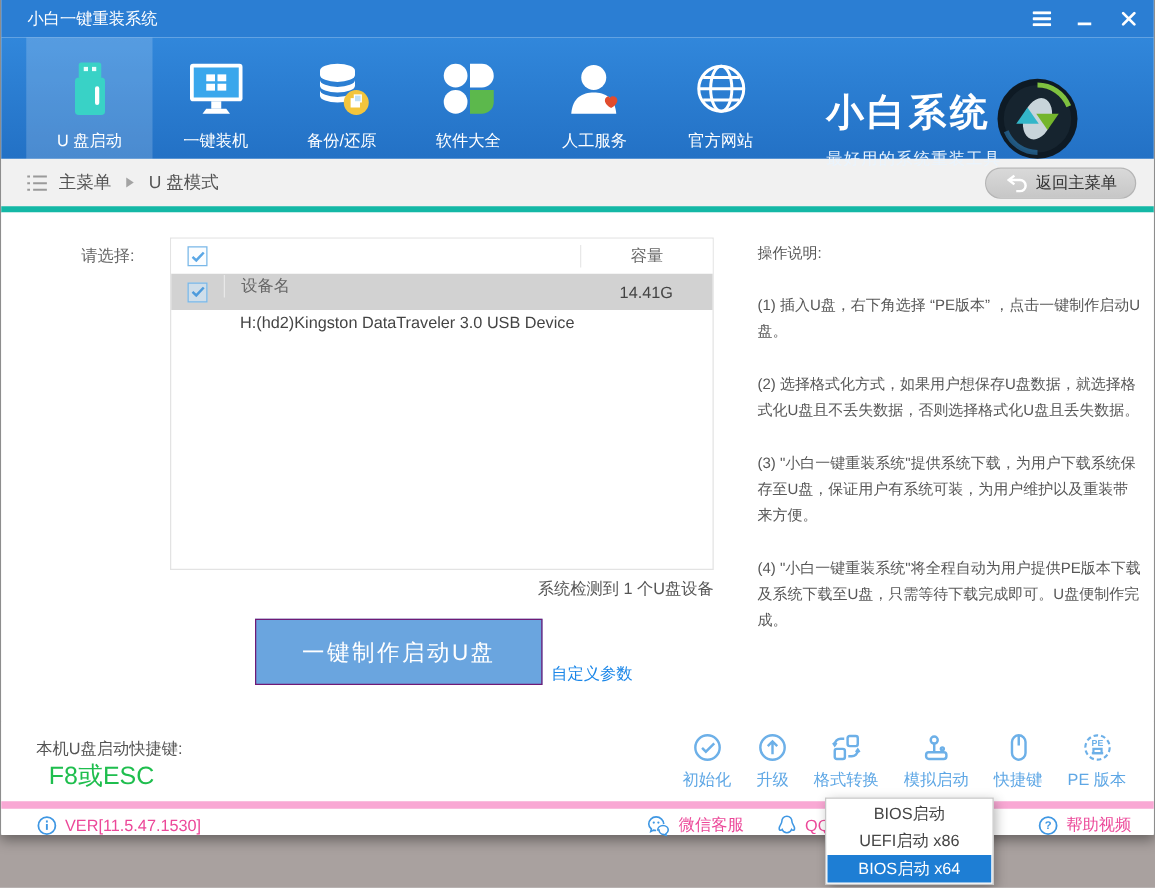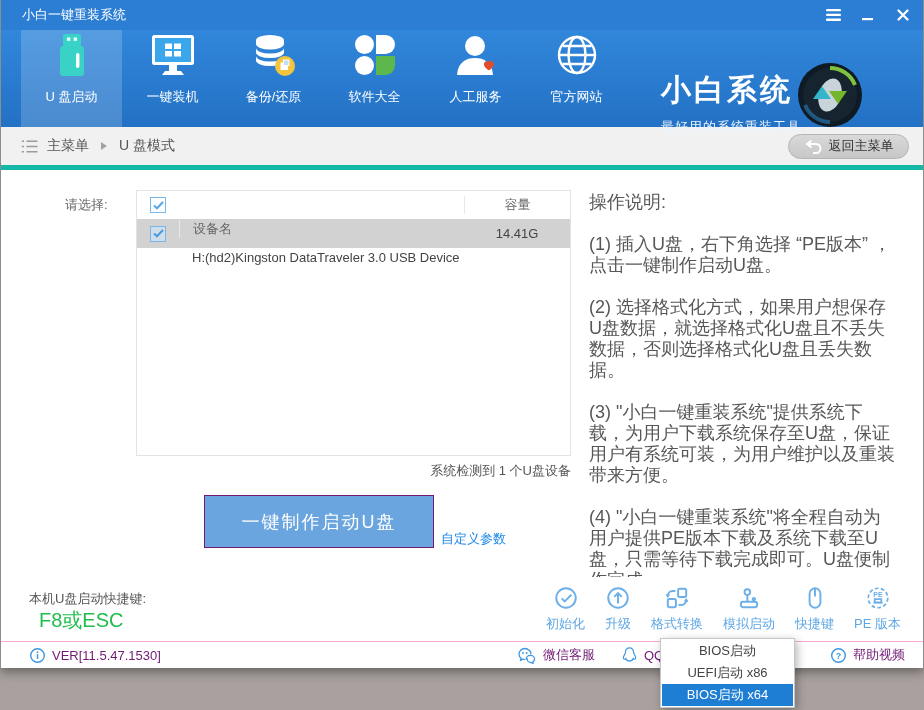--- a/index.html
+++ b/index.html
@@ -10,21 +10,21 @@
 
   
   .titlebar { height:30px; background:#2b7ed3; display:flex; align-items:center; padding:0 12px 0 21px; }
   .titlebar .title { color:#fff; font-size:13px; }
   .win-controls { margin-left:auto; display:flex; align-items:center; gap:19px; }
   .win-btn { display:flex; align-items:center; justify-content:center; width:16px; height:16px; cursor:pointer; }
 
   
   .navbar { height:97px; background:linear-gradient(180deg,#3187db 0%,#2371c5 100%);
             display:flex; padding-left:20px; position:relative; }
-  .nav-item { width:101px; display:flex; flex-direction:column; align-items:center; padding-top:0;
+  .nav-item { width:101px; display:flex; flex-direction:column; align-items:center; padding-top:16px;
               color:#fff; font-size:13px; cursor:pointer; }
   .nav-item.active { background:rgba(255,255,255,.18); }
   .nav-icon { height:50px; display:flex; align-items:center; justify-content:center; margin-bottom:8px; }
   .brand { position:absolute; left:660px; top:40px; color:#fff; }
   .brand-name { font-size:30px; font-weight:bold; letter-spacing:3px; }
   .brand-slogan { font-size:13px; margin-top:7px; letter-spacing:1px; color:#eaf4fd; }
   .brand-logo { position:absolute; left:796px; top:32px; width:66px; height:66px; }
 
   
   .breadcrumb { height:43px; background:#f1f1f1; border-bottom:5px solid #14b8a6;
@@ -51,36 +51,36 @@
   .t-row .c-cap { border-left:none; }
   .checkbox { width:16px; height:16px; border:1px solid #79b7e8; background:#fbfdff;
               display:flex; align-items:center; justify-content:center; cursor:pointer; }
   .t-row .checkbox { background:#cfdeea; }
   .detect-text { position:absolute; left:135px; top:292px; width:435px; text-align:right;
                  font-size:13px; color:#555; }
   .make-btn { position:absolute; left:203px; top:325px; width:230px; height:53px;
               background:#6aa5df; border:1px solid #701a75; color:#fff; font-size:18px;
               letter-spacing:2px; display:flex; align-items:center; justify-content:center; cursor:pointer; }
   .custom-link { position:absolute; left:440px; top:360px; font-size:13px; color:#1a86e8; cursor:pointer; }
-  .instructions { position:absolute; left:588px; top:22px; width:308px; font-size:18px;
+  .instructions { position:absolute; left:605px; top:22px; width:308px; font-size:12px;
                   color:#575757; line-height:21px; }
   .instructions .para { margin-top:21px; }
 
   
   .bottom-row { height:64px; position:relative; background:#fff; }
   .hotkey-label { position:absolute; left:28px; top:13px; font-size:13px; color:#555; }
   .hotkey-value { position:absolute; left:38px; top:30px; font-size:20px; color:#1fbe4e; }
   .tools { position:absolute; right:12px; top:7px; display:flex; }
   .tool { display:flex; flex-direction:column; align-items:center; padding:0 10px;
           color:#5ea7e5; font-size:13px; cursor:pointer; }
   .tool-icon { height:28px; display:flex; align-items:center; justify-content:center; margin-bottom:3px; }
 
   
-  .statusbar { height:27px; border-top:1px solid #f9a8d4; position:relative;
-               font-size:13px; color:#701a75; background:#fff; }
+  .statusbar { height:27px; border-top:6px solid #f9a8d4; position:relative;
+               font-size:13px; color:#ec4899; background:#fff; }
   .st-item { position:absolute; top:0; height:26px; display:flex; align-items:center; gap:6px; cursor:pointer; }
   .st-version { left:28px; cursor:default; }
   .st-wechat { left:517px; }
   .st-qq { left:620px; }
   .st-help { right:18px; }
 
   
   .popup { position:absolute; left:660px; top:638px; width:135px; background:#fff;
            border:1px solid #c6c6c6; box-shadow:2px 3px 9px rgba(0,0,0,.3); z-index:20; padding:1px; }
   .popup-item { height:22px; line-height:22px; text-align:center; font-size:13px; color:#444; cursor:pointer; }

